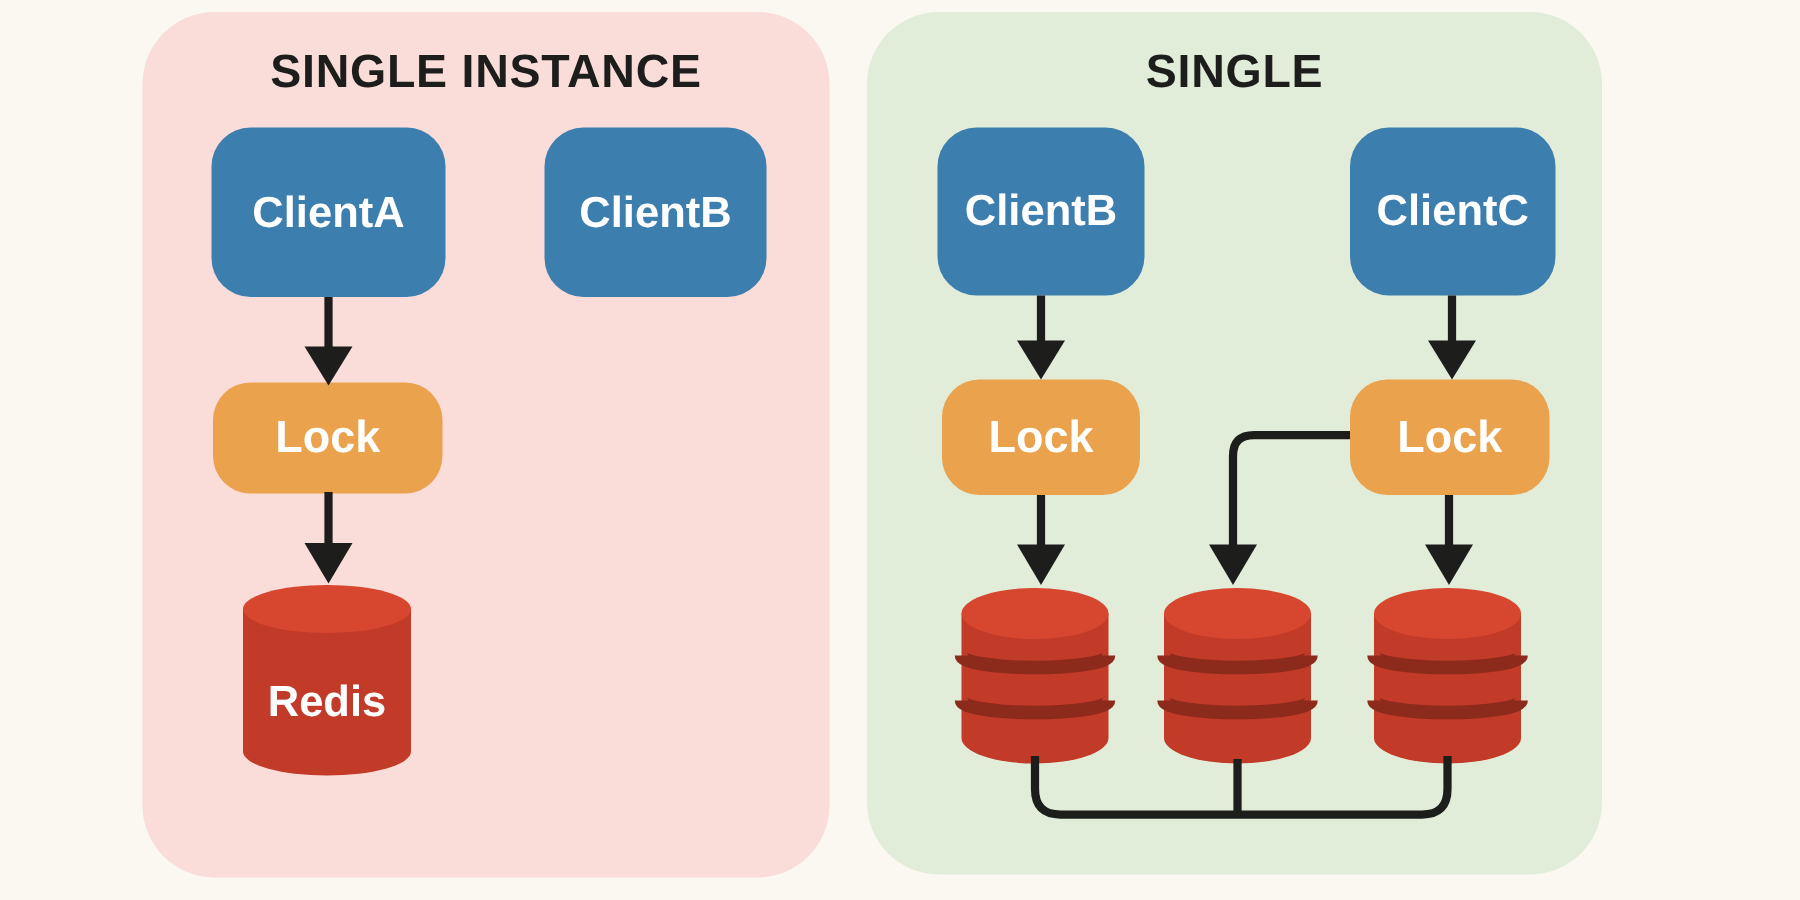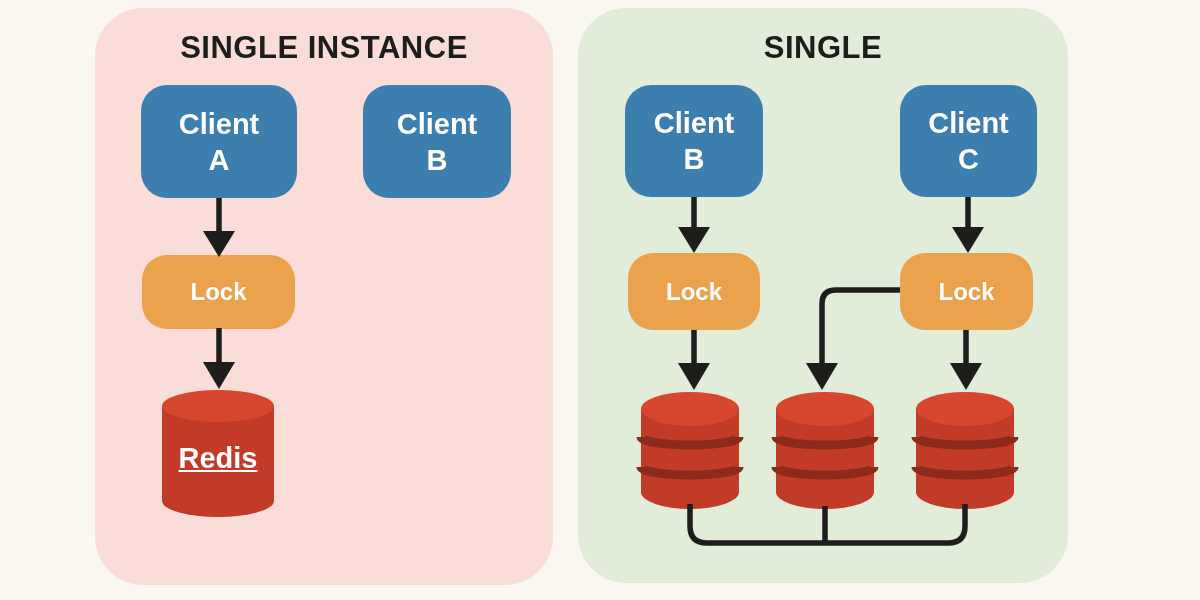--- a/index.html
+++ b/index.html
@@ -13,26 +13,26 @@
   }
   .panel{position:absolute;top:8px;border-radius:48px;}
   .panel-left{left:95px;width:458px;height:577px;background:var(--panel-left);}
   .panel-right{left:578px;width:490px;height:575px;background:var(--panel-right);}
   .panel-title{
     position:absolute;top:22px;left:0;width:100%;
     text-align:center;font-size:31px;font-weight:700;
     letter-spacing:.5px;color:var(--text-dark);
   }
   .node{
-    position:absolute;display:flex;flex-direction:column;
+    position:absolute;display:flex;flex-direction:row;
     align-items:center;justify-content:center;
     color:var(--text-light);font-weight:700;text-align:center;
   }
   .client{background:var(--client-box);border-radius:26px;font-size:29px;line-height:36px;}
-  .lock{background:var(--lock-box);border-radius:25px;font-size:24px;}
+  .lock{background:var(--lock-box);border-radius:25px;font-size:30px;}
   .cyl-label{
     position:absolute;color:var(--text-light);font-weight:700;
     font-size:29px;text-align:center;
   }
   svg.overlay{position:absolute;left:0;top:0;}
   .shaft{stroke:var(--line);stroke-width:5.5;fill:none;}
   .head{fill:var(--line);}
   .connector{stroke:var(--line);stroke-width:5.5;fill:none;}
   .cyl-top{fill:var(--cyl-top);}
   .cyl-body{fill:var(--cyl-body);}
@@ -137,15 +137,15 @@
       <path class="cyl-band" d="M916,437 A49,8 0 0,0 1014,437"></path>
       <path class="cyl-band" d="M916,467 A49,8 0 0,0 1014,467"></path>
     </g>
 
     <g>
       <path class="connector" d="M690,504 L690,526 Q690,543 707,543 L948,543 Q965,543 965,526 L965,504"></path>
       <path class="connector" d="M825,506 L825,543"></path>
     </g>
   </svg>
 
-  <div class="cyl-label" style="left:162px;top:442px;width:112px;text-decoration:underline;">Redis</div>
+  <div class="cyl-label" style="left:162px;top:452px;width:112px;">Redis</div>
 
 </div>
 
 </body></html>

